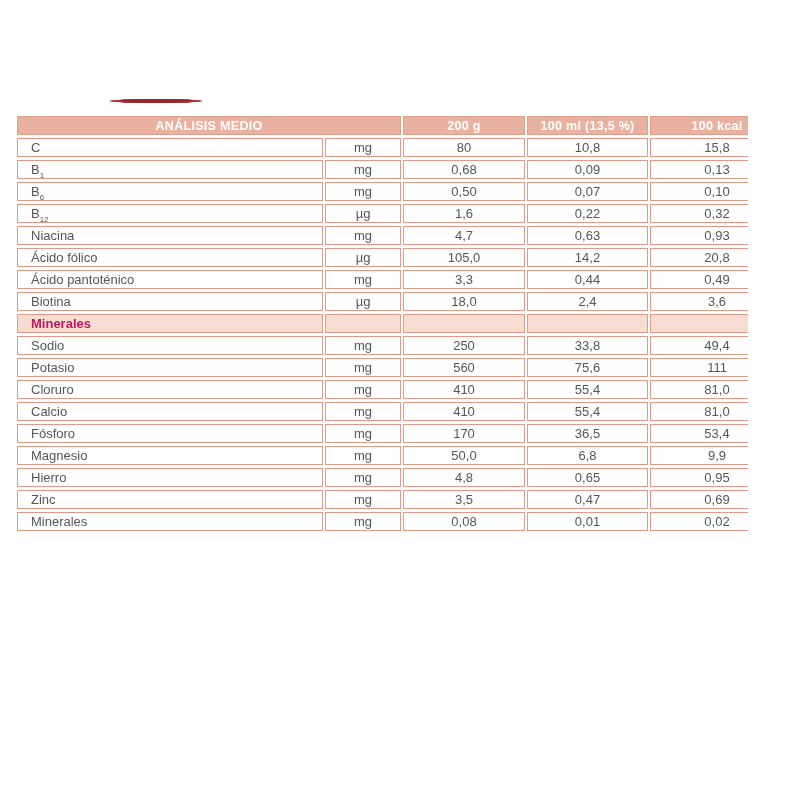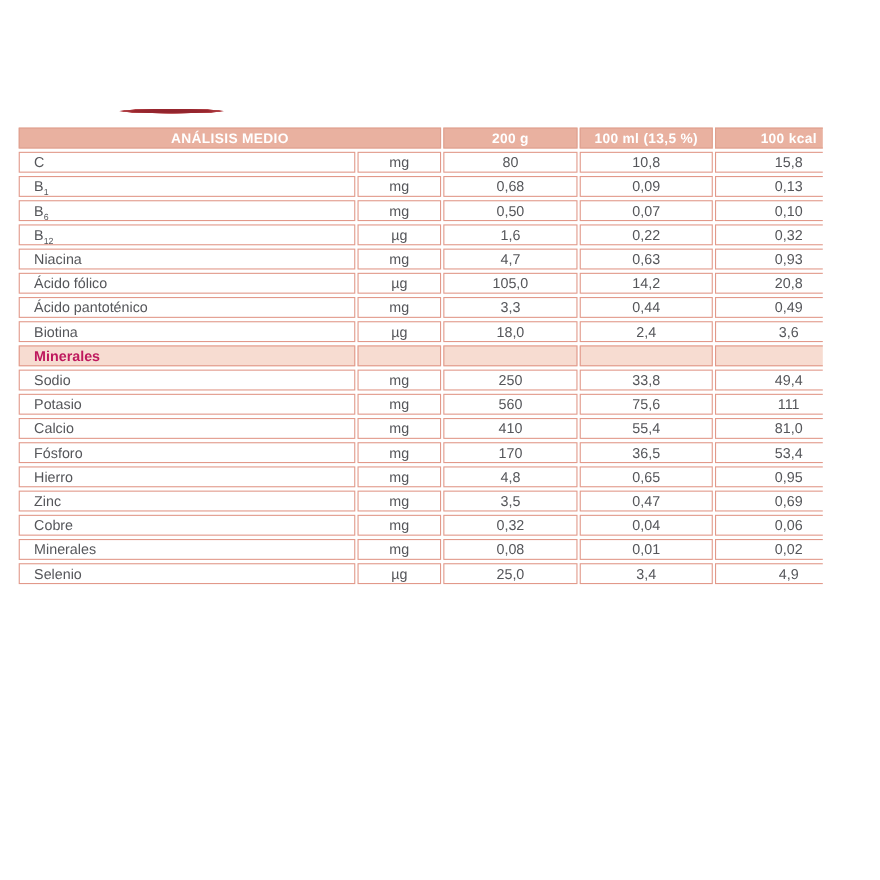--- a/index.html
+++ b/index.html
@@ -167,64 +167,64 @@
       <td class="c-num">49,4</td>
     </tr>
         <tr>
       <td class="c-name"><span>Potasio</span><sub></sub></td>
       <td class="c-unit">mg</td>
       <td class="c-num">560</td>
       <td class="c-num">75,6</td>
       <td class="c-num">111</td>
     </tr>
         <tr>
-      <td class="c-name"><span>Calcio</span><sub></sub></td>
+      <td class="c-name"><span>Cloruro</span><sub></sub></td>
       <td class="c-unit">mg</td>
       <td class="c-num">410</td>
       <td class="c-num">55,4</td>
       <td class="c-num">81,0</td>
     </tr>
         <tr>
+      <td class="c-name"><span>Calcio</span><sub></sub></td>
+      <td class="c-unit">mg</td>
+      <td class="c-num">410</td>
+      <td class="c-num">55,4</td>
+      <td class="c-num">81,0</td>
+    </tr>
+        <tr>
       <td class="c-name"><span>Fósforo</span><sub></sub></td>
       <td class="c-unit">mg</td>
       <td class="c-num">170</td>
       <td class="c-num">36,5</td>
       <td class="c-num">53,4</td>
     </tr>
         <tr>
+      <td class="c-name"><span>Magnesio</span><sub></sub></td>
+      <td class="c-unit">mg</td>
+      <td class="c-num">50,0</td>
+      <td class="c-num">6,8</td>
+      <td class="c-num">9,9</td>
+    </tr>
+        <tr>
       <td class="c-name"><span>Hierro</span><sub></sub></td>
       <td class="c-unit">mg</td>
       <td class="c-num">4,8</td>
       <td class="c-num">0,65</td>
       <td class="c-num">0,95</td>
     </tr>
         <tr>
       <td class="c-name"><span>Zinc</span><sub></sub></td>
       <td class="c-unit">mg</td>
       <td class="c-num">3,5</td>
       <td class="c-num">0,47</td>
       <td class="c-num">0,69</td>
     </tr>
         <tr>
-      <td class="c-name"><span>Cobre</span><sub></sub></td>
-      <td class="c-unit">mg</td>
-      <td class="c-num">0,32</td>
-      <td class="c-num">0,04</td>
-      <td class="c-num">0,06</td>
-    </tr>
-        <tr>
       <td class="c-name"><span>Minerales</span><sub></sub></td>
       <td class="c-unit">mg</td>
       <td class="c-num">0,08</td>
       <td class="c-num">0,01</td>
       <td class="c-num">0,02</td>
     </tr>
-        <tr>
-      <td class="c-name"><span>Selenio</span><sub></sub></td>
-      <td class="c-unit">µg</td>
-      <td class="c-num">25,0</td>
-      <td class="c-num">3,4</td>
-      <td class="c-num">4,9</td>
-    </tr>
       </tbody>
   </table>
 
 </div>
 
 </body></html>

